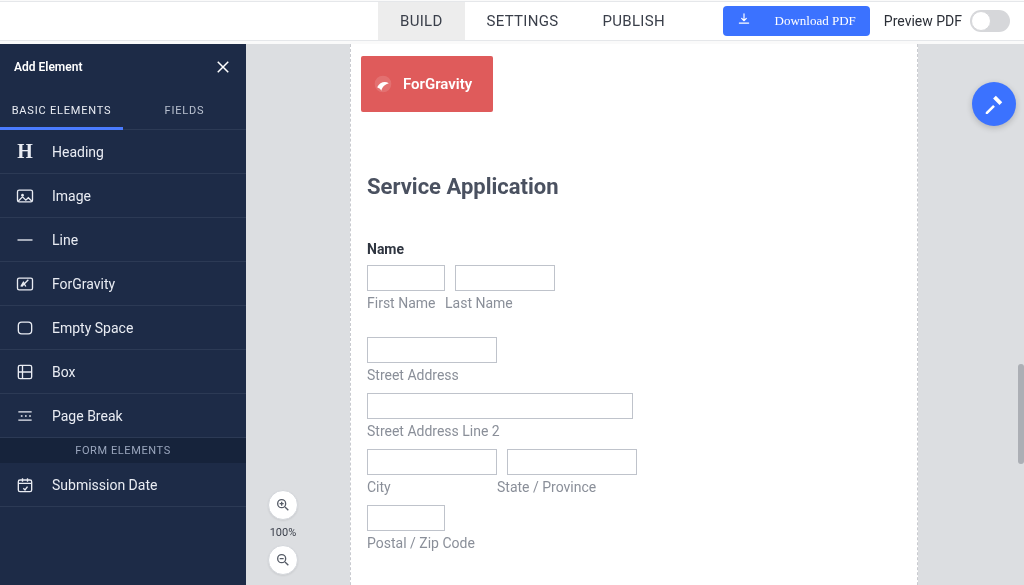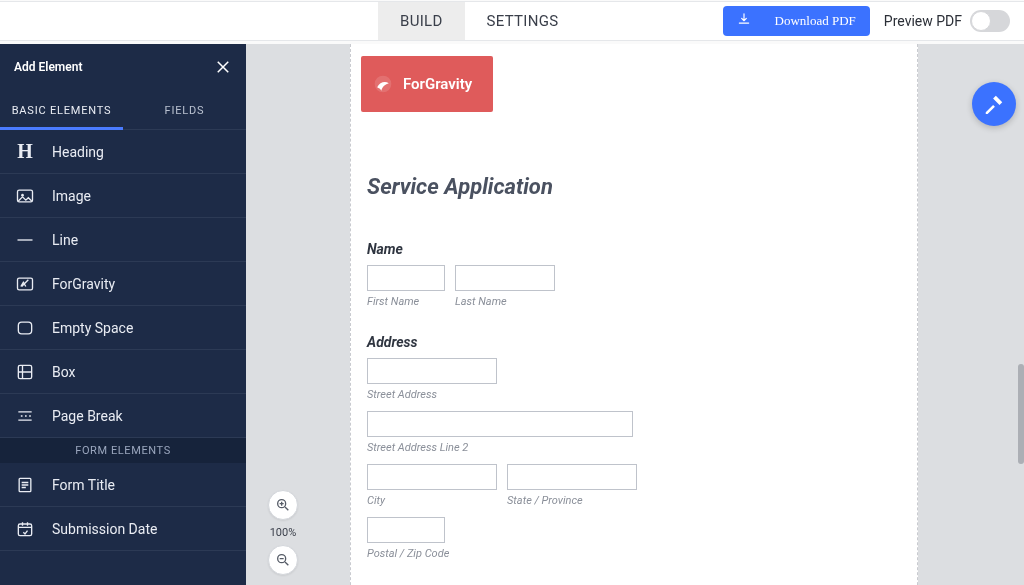--- a/index.html
+++ b/index.html
@@ -152,32 +152,31 @@
   }
   .brand-badge .mark {
     width: 24px; height: 24px; border-radius: 50%;
     display:flex; align-items:center; justify-content:center;
   }
   .brand-badge .mark svg { width: 20px; height: 20px; fill: #fff; }
 
   .form {
     position: absolute; left: 16px; right: 19px; top: 130px;
     color: var(--form-label);
-    font-style: italic;
   }
   .form h1 {
     margin: 0 0 42px 0; font-size: 22px; font-weight: 700; color: #4a5160;
   }
   .field-block { margin-bottom: 26px; }
   .field-label { font-size: 14px; font-weight: 700; color: #2f3540; margin-bottom: 8px; }
   .row { display: flex; gap: 10px; margin-bottom: 4px; }
   .input {
     height: 26px; border: 1px solid var(--form-border); background: #fff;
   }
-  .sublabel-row { display: flex; gap: 10px; font-size: 11px; color: var(--form-sublabel); }
+  .sublabel-row { display: flex; font-size: 14px; color: var(--form-sublabel); }
   .sublabel { white-space: nowrap; }
 
   
   .zoom {
     position: absolute; left: 263px; bottom: 10px;
     width: 40px;
     display: flex; flex-direction: column; align-items: center; gap: 6px;
     z-index: 20;
   }
   .zoom-btn {
@@ -207,20 +206,21 @@
   }
 </style>
 </head>
 <body>
 
 <div class="topnav">
   <div class="topnav-left-spacer"></div>
   <div class="topnav-tabs">
     <div class="topnav-tab active">BUILD</div>
     <div class="topnav-tab">SETTINGS</div>
+    <div class="topnav-tab">PUBLISH</div>
   </div>
   <div class="topnav-right">
     <div class="btn-download">
       <span class="icon">
         <svg viewBox="0 0 24 24">
             <path d="M12 3v12m0 0l-4-4m4 4l4-4M4 19h16" stroke="#fff" stroke-width="2" fill="none" stroke-linecap="round"></path>
           </svg>
       </span>
       <span>Download PDF</span>
     </div>
@@ -310,29 +310,20 @@
       <span class="icon-slot">
         <svg viewBox="0 0 24 24">
             <path d="M4 7h16M4 17h16M7 12h2m3 0h2m3 0h2"></path>
           </svg>
       </span>
       <span>Page Break</span>
     </div>
 
     <div class="sidebar-section-label">FORM ELEMENTS</div>
 
-    <div class="sidebar-item">
-      <span class="icon-slot">
-        <svg viewBox="0 0 24 24">
-            <rect x="5" y="4" width="14" height="16" rx="1"></rect>
-            <path d="M8 9h8M8 12h8M8 15h5"></path>
-          </svg>
-      </span>
-      <span>Form Title</span>
-    </div>
 
     <div class="sidebar-item">
       <span class="icon-slot">
         <svg viewBox="0 0 24 24">
             <rect x="4" y="6" width="16" height="14" rx="2"></rect>
             <path d="M4 10h16M9 4v4M15 4v4M10 16l2 2 3-4"></path>
           </svg>
       </span>
       <span>Submission Date</span>
     </div>
@@ -363,21 +354,20 @@
           <div class="input" style="width:78px"></div>
           <div class="input" style="width:100px"></div>
         </div>
         <div class="sublabel-row">
           <span class="sublabel" style="width:78px">First Name</span>
           <span class="sublabel" style="width:100px">Last Name</span>
         </div>
       </div>
 
       <div class="field-block">
-        <div class="field-label">Address</div>
 
         <div class="row">
             <div class="input" style="width:130px"></div>
           </div>
         <div class="sublabel-row" style="margin-bottom:10px">
           <span class="sublabel" style="width:130px">Street Address</span>
         </div>
 
         <div class="row">
             <div class="input" style="width:266px"></div>

